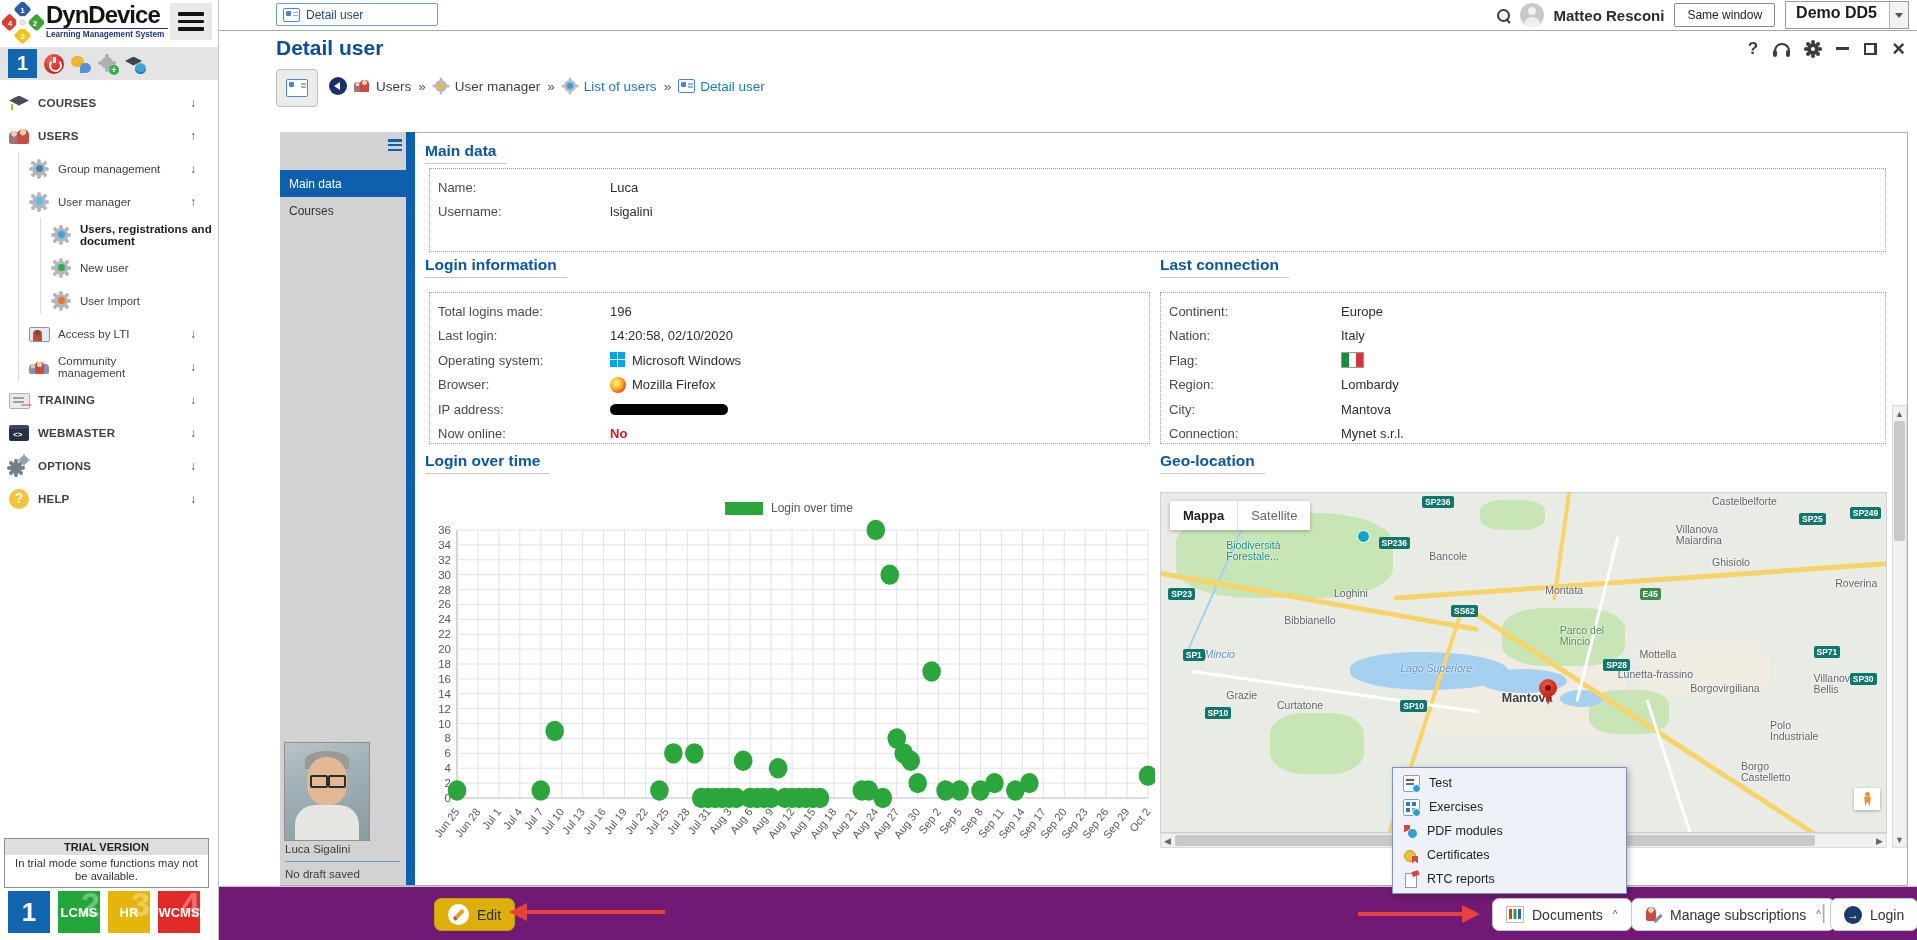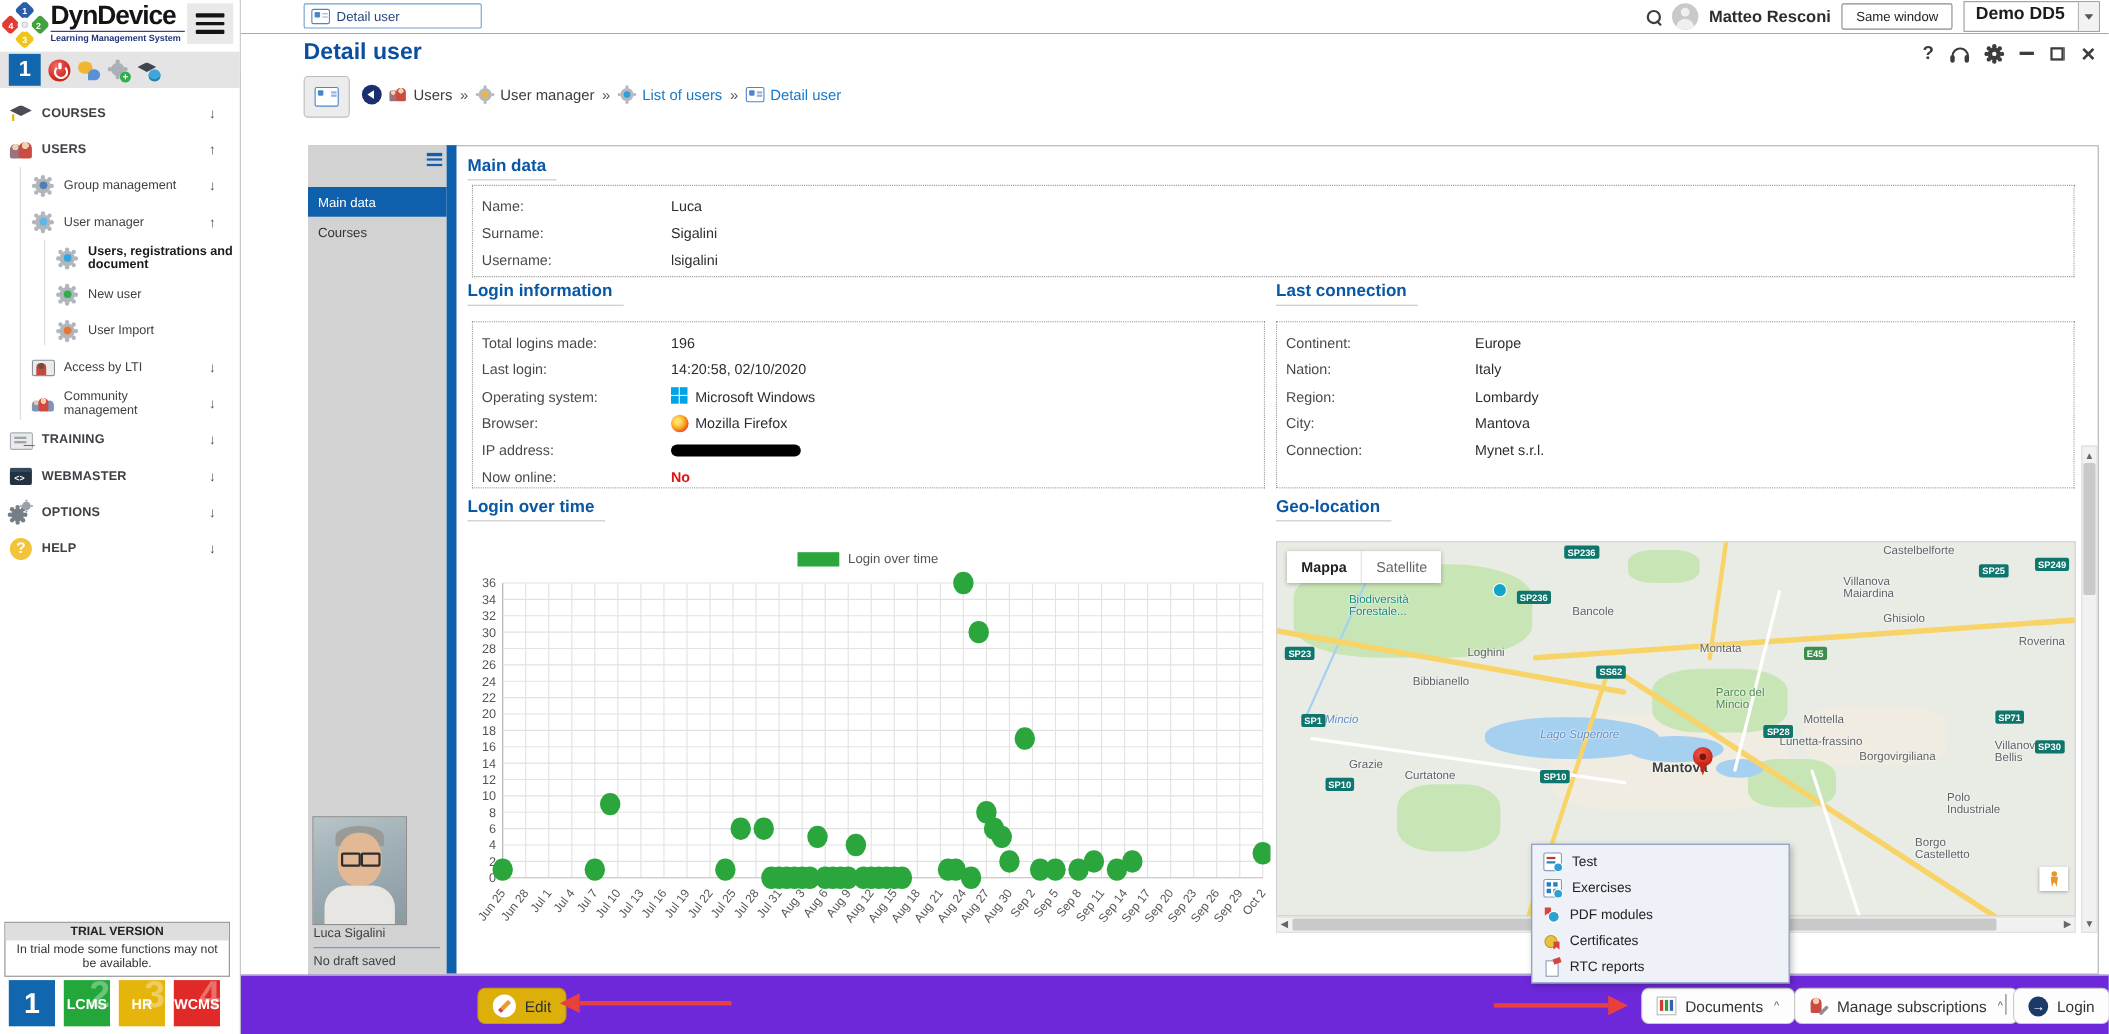--- a/index.html
+++ b/index.html
@@ -209,21 +209,21 @@
   .mi-1{background:#fff;border:1px solid #8a9ab8;border-radius:2px;}
   .mi-1::before{content:"";position:absolute;left:2px;top:2px;width:4px;height:4px;background:#2980b9;box-shadow:6px 0 0 #2980b9,0 6px 0 #2980b9,6px 6px 0 #7f8c8d;}
   .mi-1::after{content:"";position:absolute;right:-2px;bottom:-2px;width:7px;height:7px;border-radius:50%;background:#2e9fd0;border:1px solid #fff;}
   .mi-2::before{content:"";position:absolute;left:1px;top:1px;width:6px;height:8px;background:#d64541;clip-path:polygon(0 0,100% 0,100% 100%,50% 75%,0 100%);}
   .mi-2::after{content:"";position:absolute;right:0;bottom:0;width:9px;height:9px;border-radius:50%;background:#2e9fd0;border:1.5px solid #fff;}
   .mi-3::before{content:"";position:absolute;left:1px;top:2px;width:10px;height:10px;border-radius:50%;background:#e8c23c;border:1px solid #c49a1a;}
   .mi-3::after{content:"";position:absolute;right:0;bottom:-1px;width:6px;height:8px;background:#d64541;clip-path:polygon(0 0,100% 0,100% 100%,50% 70%,0 100%);}
   .mi-4::before{content:"";position:absolute;left:2px;top:1px;width:10px;height:13px;background:#fff;border:1px solid #8a9ab8;}
   .mi-4::after{content:"";position:absolute;right:-1px;top:-1px;width:7px;height:5px;background:#d64541;transform:rotate(-20deg);}
   
-  #footer{position:absolute;left:219px;top:886px;width:1698px;height:54px;background:#6d28d9;border-top:1px solid #c9c9c9;}
+  #footer{position:absolute;left:219px;top:886px;width:1698px;height:54px;background:#701a75;border-top:1px solid #c9c9c9;}
   .fbtn{position:absolute;top:11px;height:33px;border:1px solid #c9c9c9;border-radius:7px;background:#fdfdfd;display:flex;align-items:center;gap:8px;padding:0 13px;font-size:14px;color:#333;cursor:pointer;box-sizing:border-box;}
   #edit-btn{left:215px;background:#dcaf0b;border-color:#c39a07;color:#2f2f2f;}
   .i-edit{width:21px;height:21px;border-radius:50%;background:#fff;position:relative;flex:none;}
   .i-edit::before{content:"";position:absolute;left:4px;top:9px;width:13px;height:3.5px;border-radius:1px;transform:rotate(-45deg);background:linear-gradient(90deg,#d04545 0 22%,#e89c28 22%);}
   .i-books{width:16px;height:15px;background:#fff;border:1px solid #bbb;position:relative;flex:none;}
   .i-books::before{content:"";position:absolute;left:1.5px;top:2px;width:3px;height:10px;background:#d23b34;box-shadow:4.5px 0 0 #2f9e3f,9px 0 0 #3761b0;}
   .i-msub{width:17px;height:17px;position:relative;flex:none;}
   .i-msub::before{content:"";position:absolute;left:1px;top:1px;width:10px;height:14px;border-radius:5px 5px 2px 2px;background:radial-gradient(circle at 50% 22%,#f3cfae 2.6px,#cb4a41 3px);}
   .i-msub::after{content:"";position:absolute;right:-1px;bottom:3px;width:10px;height:3px;border-radius:1px;background:#8a8f94;transform:rotate(-45deg);}
   .i-login{width:18px;height:18px;border-radius:50%;background:#1c3a68;position:relative;flex:none;}
@@ -445,24 +445,20 @@
 <div class="sec-title" style="left:1160px;top:256px;">Last connection</div>
 <div class="sec-title" style="left:425px;top:452px;">Login over time</div>
 <div class="sec-title" style="left:1160px;top:452px;">Geo-location</div>
 
 <div class="dotbox" id="box-main" style="left:429px;top:168px;width:1457px;height:84px;">
     <div class="frow">
       <span class="flabel">Name:</span>
       <span class="fval">Luca</span>
     </div>
     <div class="frow">
-      <span class="flabel">Surname:</span>
-      <span class="fval">Sigalini</span>
-    </div>
-    <div class="frow">
       <span class="flabel">Username:</span>
       <span class="fval">lsigalini</span>
     </div>
   </div>
 <div class="dotbox" id="box-login" style="left:429px;top:292px;width:721px;height:152px;">
     <div class="frow">
       <span class="flabel">Total logins made:</span>
       <span class="fval">196</span>
     </div>
     <div class="frow">
@@ -495,20 +491,26 @@
     </div>
   </div>
 <div class="dotbox" id="box-conn" style="left:1160px;top:292px;width:726px;height:152px;">
     <div class="frow">
       <span class="flabel">Continent:</span>
       <span class="fval">Europe</span>
     </div>
     <div class="frow">
       <span class="flabel">Nation:</span>
       <span class="fval">Italy</span>
+    </div>
+    <div class="frow">
+      <span class="flabel">Flag:</span>
+      <span class="fval">
+        <span class="i-flag"></span>
+      </span>
     </div>
     <div class="frow">
       <span class="flabel">Region:</span>
       <span class="fval">Lombardy</span>
     </div>
     <div class="frow">
       <span class="flabel">City:</span>
       <span class="fval">Mantova</span>
     </div>
     <div class="frow">

